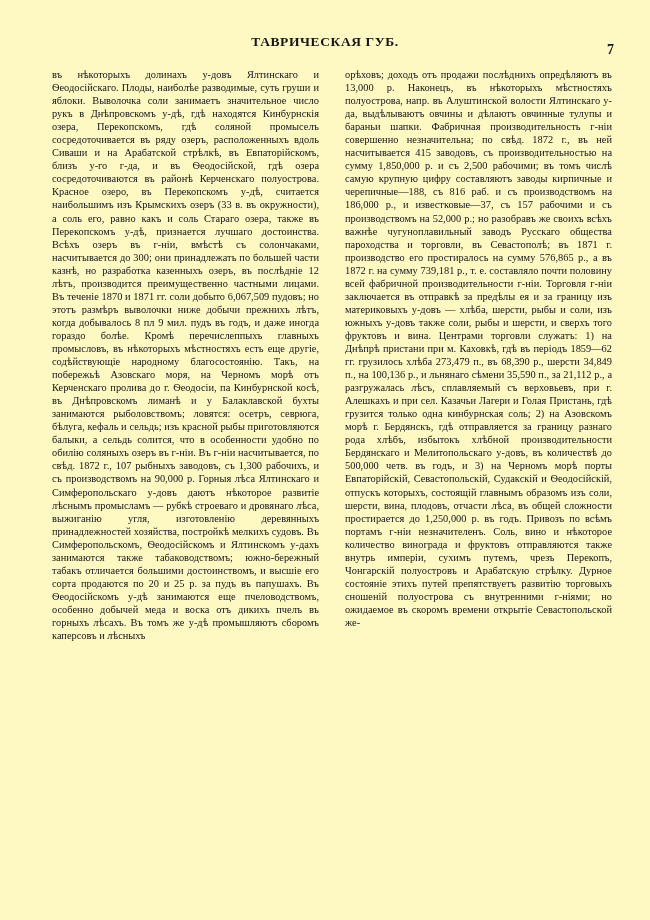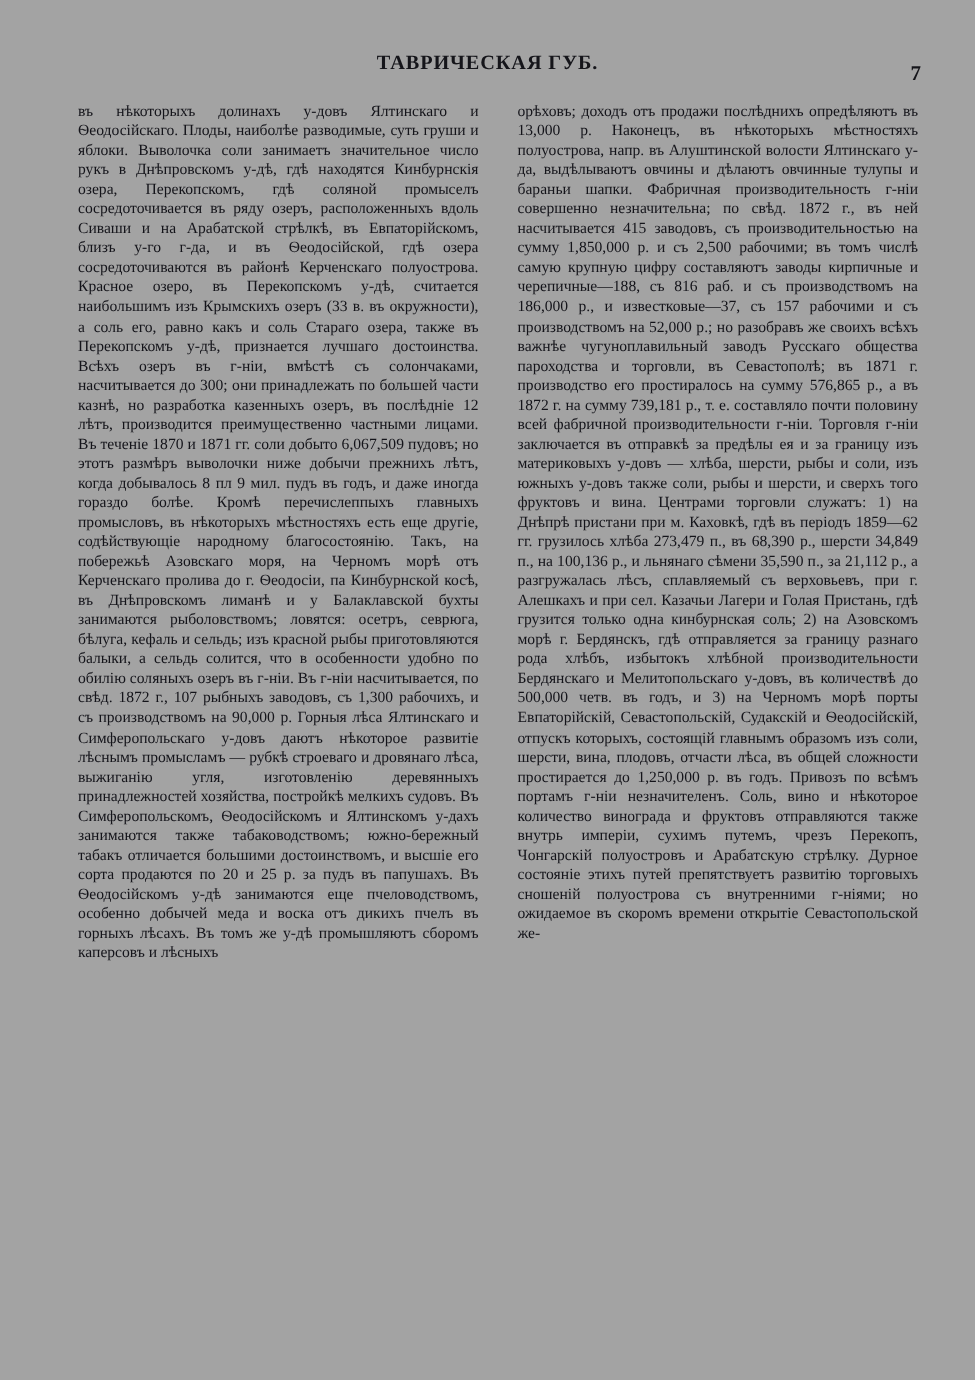--- a/index.html
+++ b/index.html
@@ -12,21 +12,21 @@
     height: 920px;
     font-family: "Liberation Serif", serif;
     color: #111111;
     position: relative;
     overflow: hidden;
   }
   .page {
     width: 650px;
     height: 920px;
     position: relative;
-    background: #a3a3a3;
+    background: #fef9c3;
     box-sizing: border-box;
     padding: 0;
   }
   .header {
     position: absolute;
     top: 34px;
     left: 0;
     width: 650px;
     height: 22px;
   }

